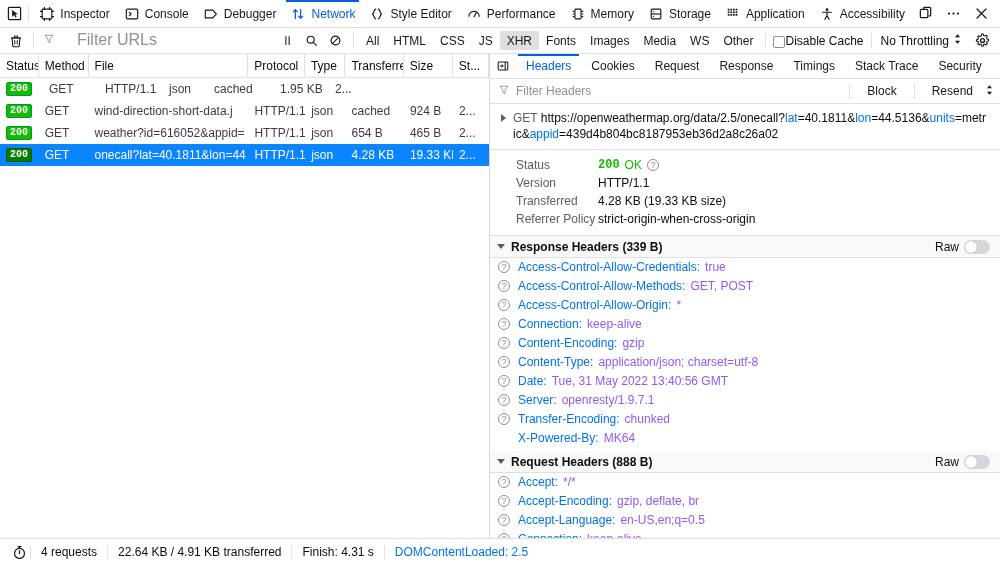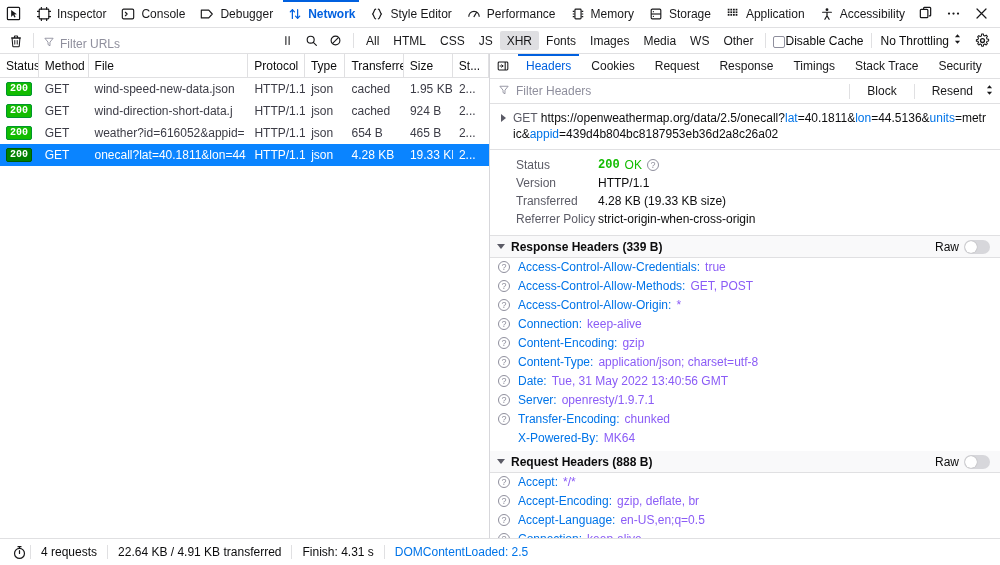--- a/index.html
+++ b/index.html
@@ -21,39 +21,39 @@
     border-bottom: 1px solid #e0e0e2;
     padding: 0 4px 0 6px;
   }
   .tb-picker { width: 26px; height: 26px; display: flex; align-items: center; justify-content: center; }
   .tb-sep { width: 1px; height: 16px; background: #e0e0e2; margin: 0 4px; }
   .tb-tab {
     height: 28px; display: flex; align-items: center; gap: 5px;
     padding: 0 7px; font-size: 12px; color: #18181a; white-space: nowrap;
     position: relative; cursor: default;
   }
-  .tb-tab.active { color: #0060df; font-weight: bold; }
+  .tb-tab.active { color: #0060df; }
   .tb-tab.active::before {
     content: ""; position: absolute; top: 0; left: 3px; right: 3px; height: 2px; background: #0060df;
   }
   .tb-tab .glyph { display: flex; align-items: center; justify-content: center; width: 16px; height: 16px; }
   .tb-right { margin-left: auto; display: flex; align-items: center; gap: 2px; padding-right: 2px; }
   .tb-icobtn { width: 26px; height: 26px; display: flex; align-items: center; justify-content: center; }
 
   
   .netbar {
     height: 26px; min-height: 26px; display: flex; align-items: center;
     background: #fff; border-bottom: 1px solid #e0e0e2;
     padding: 0 6px 0 4px; gap: 0;
   }
   .netbar .icon-btn { width: 24px; height: 22px; display: flex; align-items: center; justify-content: center; }
   .vsep { width: 1px; height: 15px; background: #e0e0e2; margin: 0 5px; }
   .filter-urls {
-    flex: 1; display: flex; align-items: flex-end; gap: 5px; height: 20px;
-    padding: 0 4px; color: #8f8f9d; font-size: 12px;
+    flex: 1; display: flex; align-items: flex-start; gap: 22px; height: 20px;
+    padding: 0 4px; color: #8f8f9d; font-size: 16px;
   }
   .ftype {
     height: 19px; display: flex; align-items: center; padding: 0 7px;
     font-size: 12px; color: #18181a; border-radius: 2px; white-space: nowrap;
   }
   .ftype.active { background: #dfdfe2; }
   .chkwrap { display: flex; align-items: flex-end; font-size: 12px; white-space: nowrap; padding: 0 2px; }
   .chkbox { width: 12px; height: 12px; border: 1px solid #8f8f9d; border-radius: 2px; background: #fff; }
   .throttle { display: flex; align-items: center; gap: 4px; font-size: 12px; white-space: nowrap; padding: 0 4px; }
 
@@ -446,21 +446,20 @@
             <span>St...</span>
           </div>
       </div>
 
       <div class="req-rows">
         <div class="req-row">
           <div class="cell c-status">
               <span class="badge-200">200</span>
             </div>
           <div class="cell c-method">GET</div>
-          <div class="cell c-file">wind-speed-new-data.json</div>
           <div class="cell c-protocol">HTTP/1.1</div>
           <div class="cell c-type">json</div>
           <div class="cell c-transferred">cached</div>
           <div class="cell c-size">1.95 KB</div>
           <div class="cell c-st">2...</div>
         </div>
         <div class="req-row">
           <div class="cell c-status">
               <span class="badge-200">200</span>
             </div>

